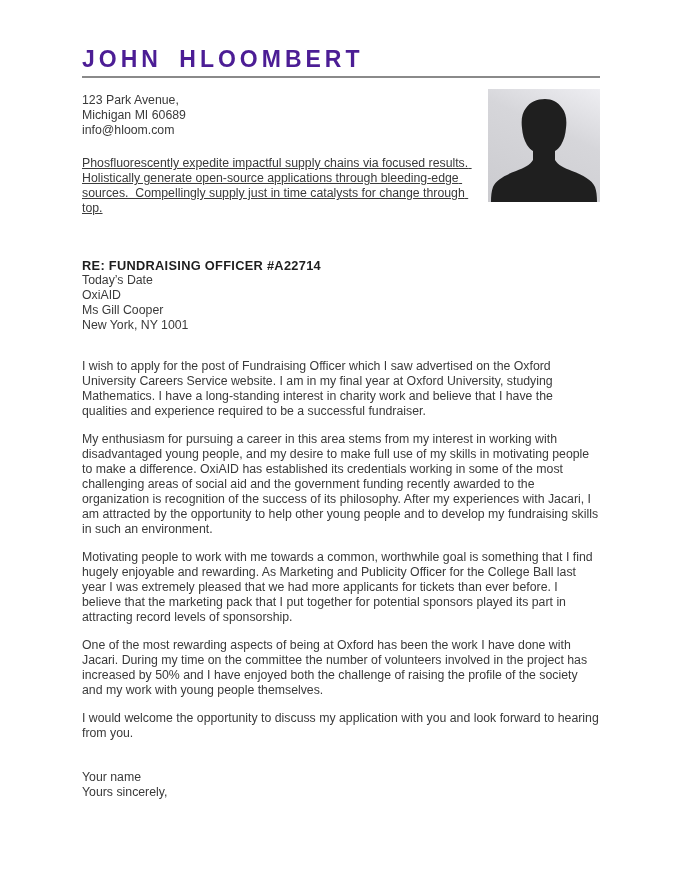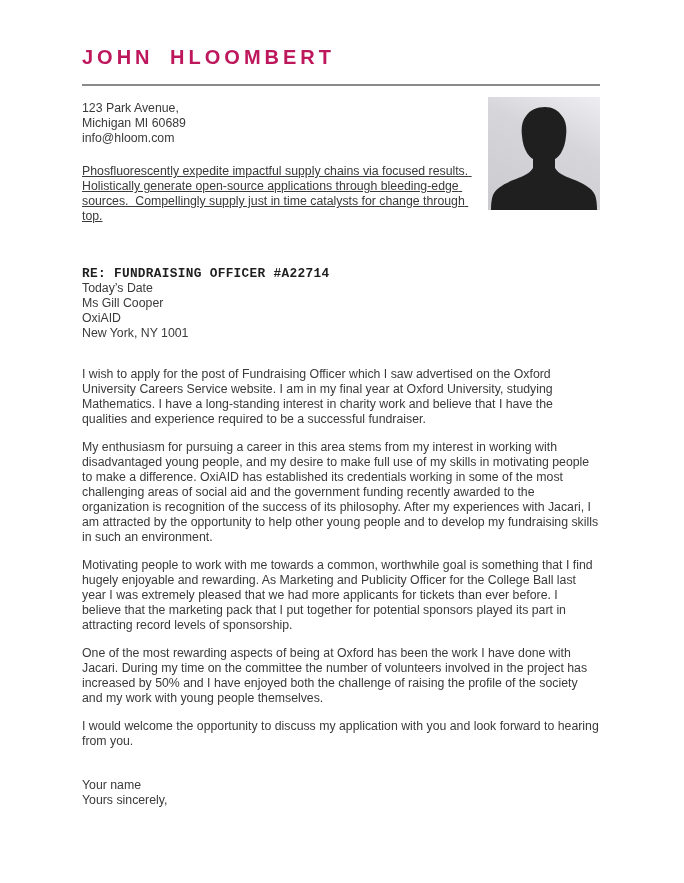--- a/index.html
+++ b/index.html
@@ -10,26 +10,26 @@
     height: 883px;
     background: #ffffff;
     font-family: "Liberation Sans", sans-serif;
     color: #3a3a3a;
     overflow: hidden;
   }
   .content {
     padding: 46px 84px 0 82px;
   }
   .name-heading {
-    font-size: 20px;
+    font-size: 23px;
     font-weight: bold;
-    color: #be185d;
+    color: #4c1d95;
     letter-spacing: 4px;
     word-spacing: 7px;
-    margin-bottom: 15px;
+    margin-bottom: 3px;
     white-space: nowrap;
   }
   .header-rule {
     height: 2px;
     background: #8a8a8a;
     margin-bottom: 15px;
   }
   .top-section {
     display: flex;
     align-items: flex-start;
@@ -52,21 +52,20 @@
     overflow: hidden;
     flex-shrink: 0;
   }
   .photo-frame svg { display: block; width: 100%; height: 100%; }
   .subject-line {
     margin-top: 42px;
     font-size: 12.8px;
     font-weight: bold;
     color: #1e1e1e;
     letter-spacing: 0.3px;
-    font-family: Liberation Mono, monospace;
   }
   .recipient-block { }
   .paragraph-first { margin-top: 26px; }
   .paragraph { margin-top: 13px; }
   .closing-block { margin-top: 29px; }
 </style>
 </head>
 <body>
 
 <div class="page">
@@ -106,22 +105,22 @@
             C 79 31 78 24 74 19
             C 70 13 64 10 57 10 Z"></path>
         </svg>
       </div>
     </div>
 
     <div class="subject-line">RE: FUNDRAISING OFFICER #A22714</div>
 
     <div class="recipient-block">
       <div class="recipient-line">Today’s Date</div>
+      <div class="recipient-line">OxiAID</div>
       <div class="recipient-line">Ms Gill Cooper</div>
-      <div class="recipient-line">OxiAID</div>
       <div class="recipient-line">New York, NY 1001</div>
     </div>
 
     <div class="body-text paragraph-first">I wish to apply for the post of Fundraising Officer which I saw advertised on the Oxford University Careers Service website. I am in my final year at Oxford University, studying Mathematics. I have a long-standing interest in charity work and believe that I have the qualities and experience required to be a successful fundraiser.</div>
     <div class="body-text paragraph">My enthusiasm for pursuing a career in this area stems from my interest in working with disadvantaged young people, and my desire to make full use of my skills in motivating people to make a difference. OxiAID has established its credentials working in some of the most challenging areas of social aid and the government funding recently awarded to the organization is recognition of the success of its philosophy. After my experiences with Jacari, I am attracted by the opportunity to help other young people and to develop my fundraising skills in such an environment.</div>
     <div class="body-text paragraph">Motivating people to work with me towards a common, worthwhile goal is something that I find hugely enjoyable and rewarding. As Marketing and Publicity Officer for the College Ball last year I was extremely pleased that we had more applicants for tickets than ever before. I believe that the marketing pack that I put together for potential sponsors played its part in attracting record levels of sponsorship.</div>
     <div class="body-text paragraph">One of the most rewarding aspects of being at Oxford has been the work I have done with Jacari. During my time on the committee the number of volunteers involved in the project has increased by 50% and I have enjoyed both the challenge of raising the profile of the society and my work with young people themselves.</div>
     <div class="body-text paragraph">I would welcome the opportunity to discuss my application with you and look forward to hearing from you.</div>
 
     <div class="closing-block">

